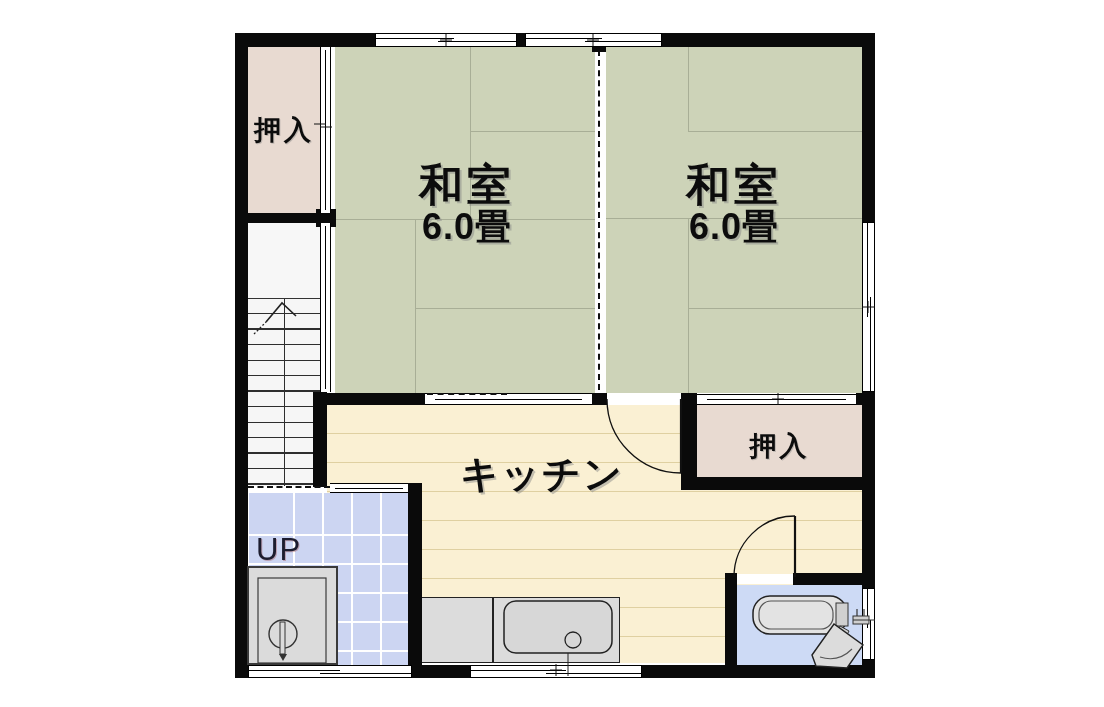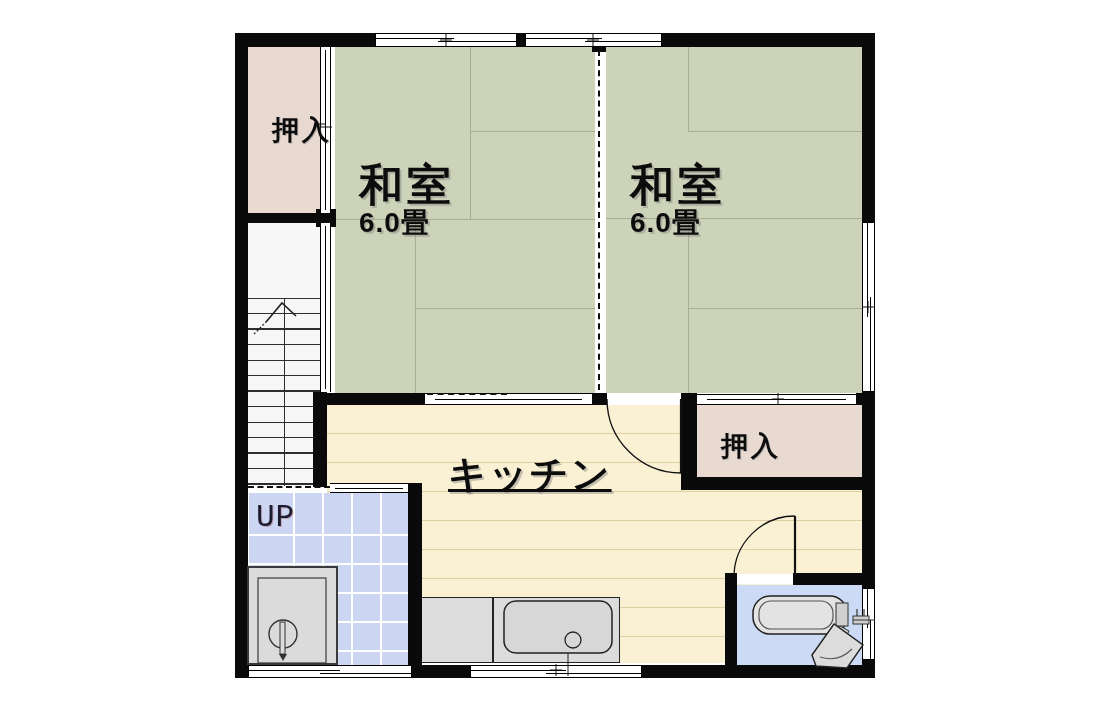--- a/index.html
+++ b/index.html
@@ -16,24 +16,24 @@
   .slide{position:absolute;background:#fff;box-sizing:border-box;}
   .slide.h{border-top:1px solid #000;border-bottom:1px solid #000;}
   .slide.h::after{content:"";position:absolute;left:6%;top:48%;width:88%;border-top:1px solid #000;}
   .slide.v{border-left:1px solid #000;border-right:1px solid #000;}
   .slide.v::after{content:"";position:absolute;top:2%;left:48%;height:96%;border-left:1px solid #000;}
   .gap{position:absolute;background:#fff;}
   .dashedline{position:absolute;border-top:2px dashed #111;}
   .dashedv{position:absolute;border-left:2px dashed #111;}
   .tat{position:absolute;background:var(--tatamiline,#a8ae96);}
   .kline{position:absolute;background:var(--kitchenline,rgba(190,168,100,0.45));}
-  .label{position:absolute;color:#0c0c0c;font-weight:bold;text-align:left;
-         text-shadow:2px 2px 0 rgba(130,130,130,0.45);white-space:nowrap;padding-left:24px;}
+  .label{position:absolute;color:#0c0c0c;font-weight:bold;text-align:center;
+         text-shadow:2px 2px 0 rgba(130,130,130,0.45);white-space:nowrap;}
   .roomname{font-size:44px;letter-spacing:4px;line-height:1.02;}
-  .roomsize{font-size:28px;letter-spacing:1px;line-height:1.05;}
+  .roomsize{font-size:36px;letter-spacing:1px;line-height:1.05;}
   .kname{font-size:38px;letter-spacing:2px;line-height:1.05;}
   .ksize{font-size:41px;letter-spacing:2px;line-height:1.1;}
   .closetlabel{font-size:27px;letter-spacing:3px;text-shadow:1px 1px 0 rgba(130,130,130,0.4);}
   .uplabel{position:absolute;font-size:31px;color:#1c1c2e;font-weight:normal;letter-spacing:1px;
            text-shadow:1px 1px 0 rgba(150,60,60,0.35);}
   .tilefloor{background-color:var(--tile,#ccd5f2);
     background-image:
       repeating-linear-gradient(to right, transparent 0 27px, #ffffff 27px 29px),
       repeating-linear-gradient(to bottom, transparent 0 27px, #ffffff 27px 29px);
     background-position:18px 14px;}
@@ -128,26 +128,26 @@
   <div class="gap" style="left:737px;top:574px;width:56px;height:10px;"></div>
 
   <div class="label" style="left:335px;top:163px;width:264px;">
     <div class="roomname">和室</div>
     <div class="roomsize">6.0畳</div>
   </div>
   <div class="label" style="left:606px;top:163px;width:256px;">
     <div class="roomname">和室</div>
     <div class="roomsize">6.0畳</div>
   </div>
-  <div class="label" style="left:424px;top:455px;width:260px;text-decoration:underline;">
+  <div class="label" style="left:412px;top:455px;width:260px;">
     <div class="kname">キッチン</div>
   </div>
   <div class="label closetlabel" style="left:248px;top:112px;width:72px;">押入</div>
   <div class="label closetlabel" style="left:697px;top:428px;width:165px;">押入</div>
-  <div class="uplabel" style="left:256px;top:500px;font-family:Liberation Mono, monospace;">UP</div>
+  <div class="uplabel" style="left:256px;top:532px;">UP</div>
 
   <svg width="1104" height="707" viewBox="0 0 1104 707">
 
     <path d="M607,399 A74,74 0 0 0 681,473" fill="none" stroke="#111" stroke-width="1.3"></path>
     <line x1="681" y1="399" x2="681" y2="473" stroke="#111" stroke-width="2.2"></line>
 
     <path d="M734,577 A61,61 0 0 1 795,516" fill="none" stroke="#111" stroke-width="1.3"></path>
     <line x1="795" y1="516" x2="795" y2="577" stroke="#111" stroke-width="2.2"></line>
 
     <path d="M266,322 L282,303 L296,316" fill="none" stroke="#222" stroke-width="1.6"></path>

